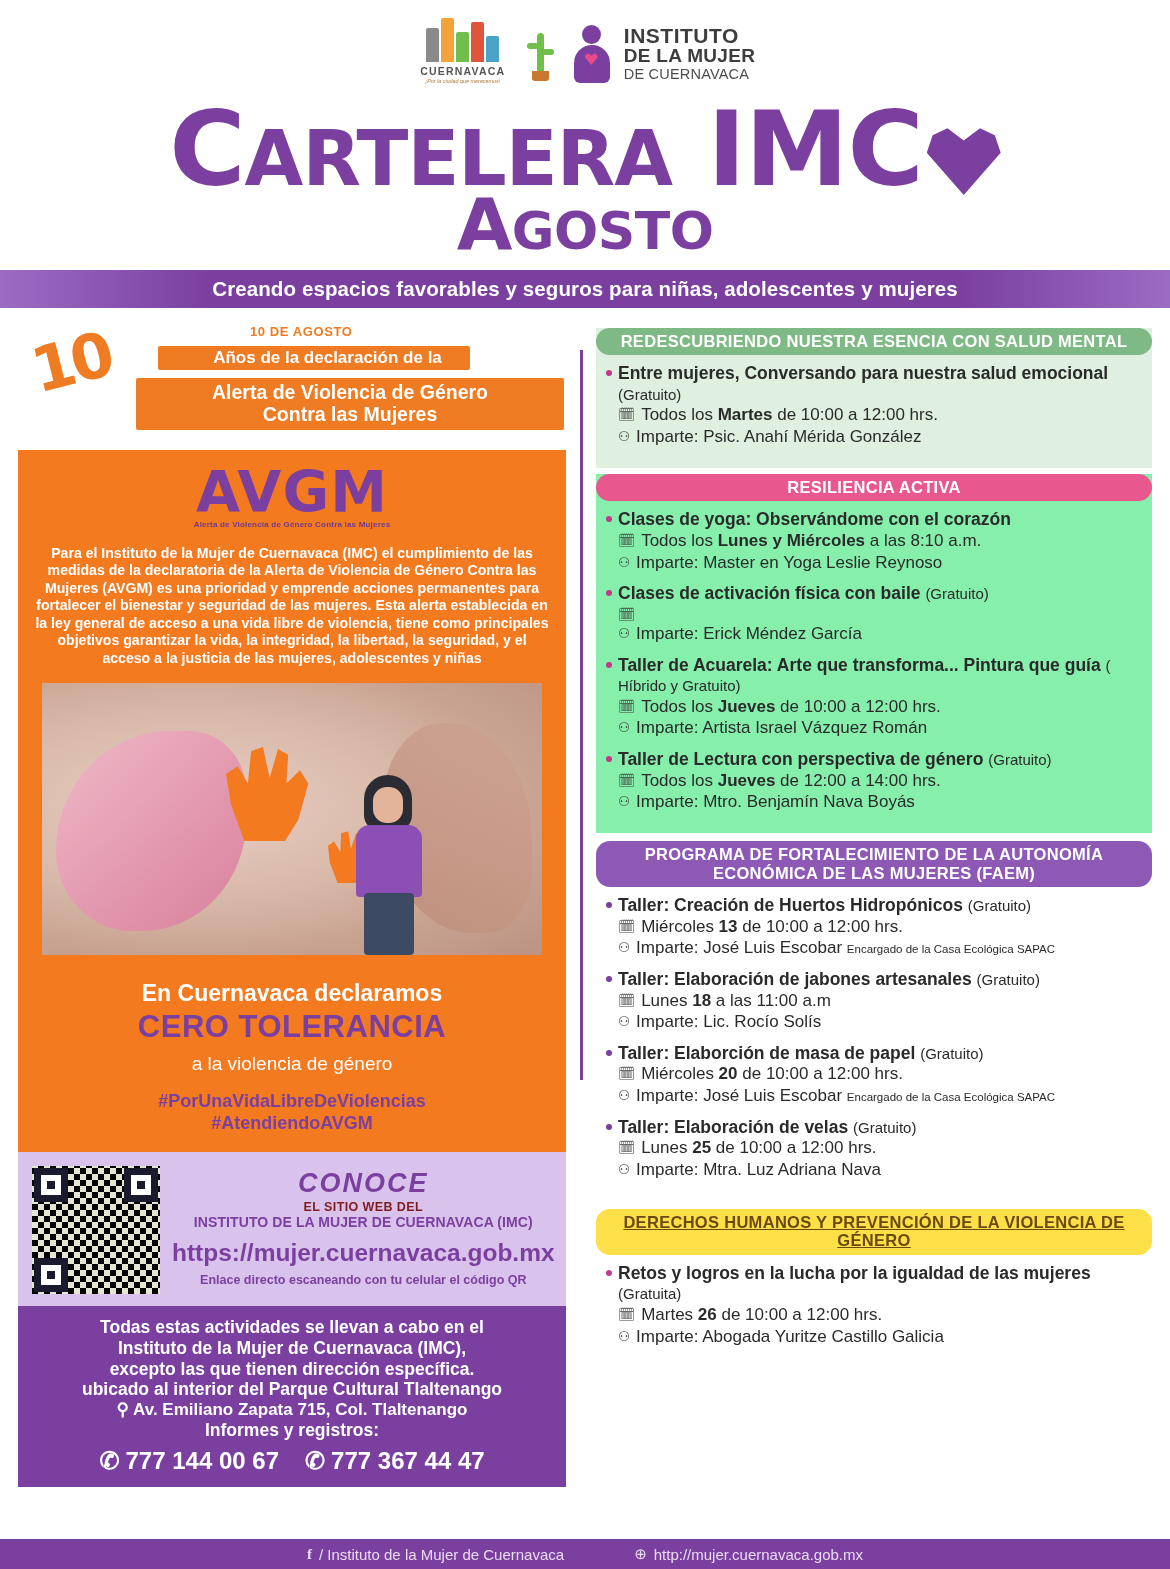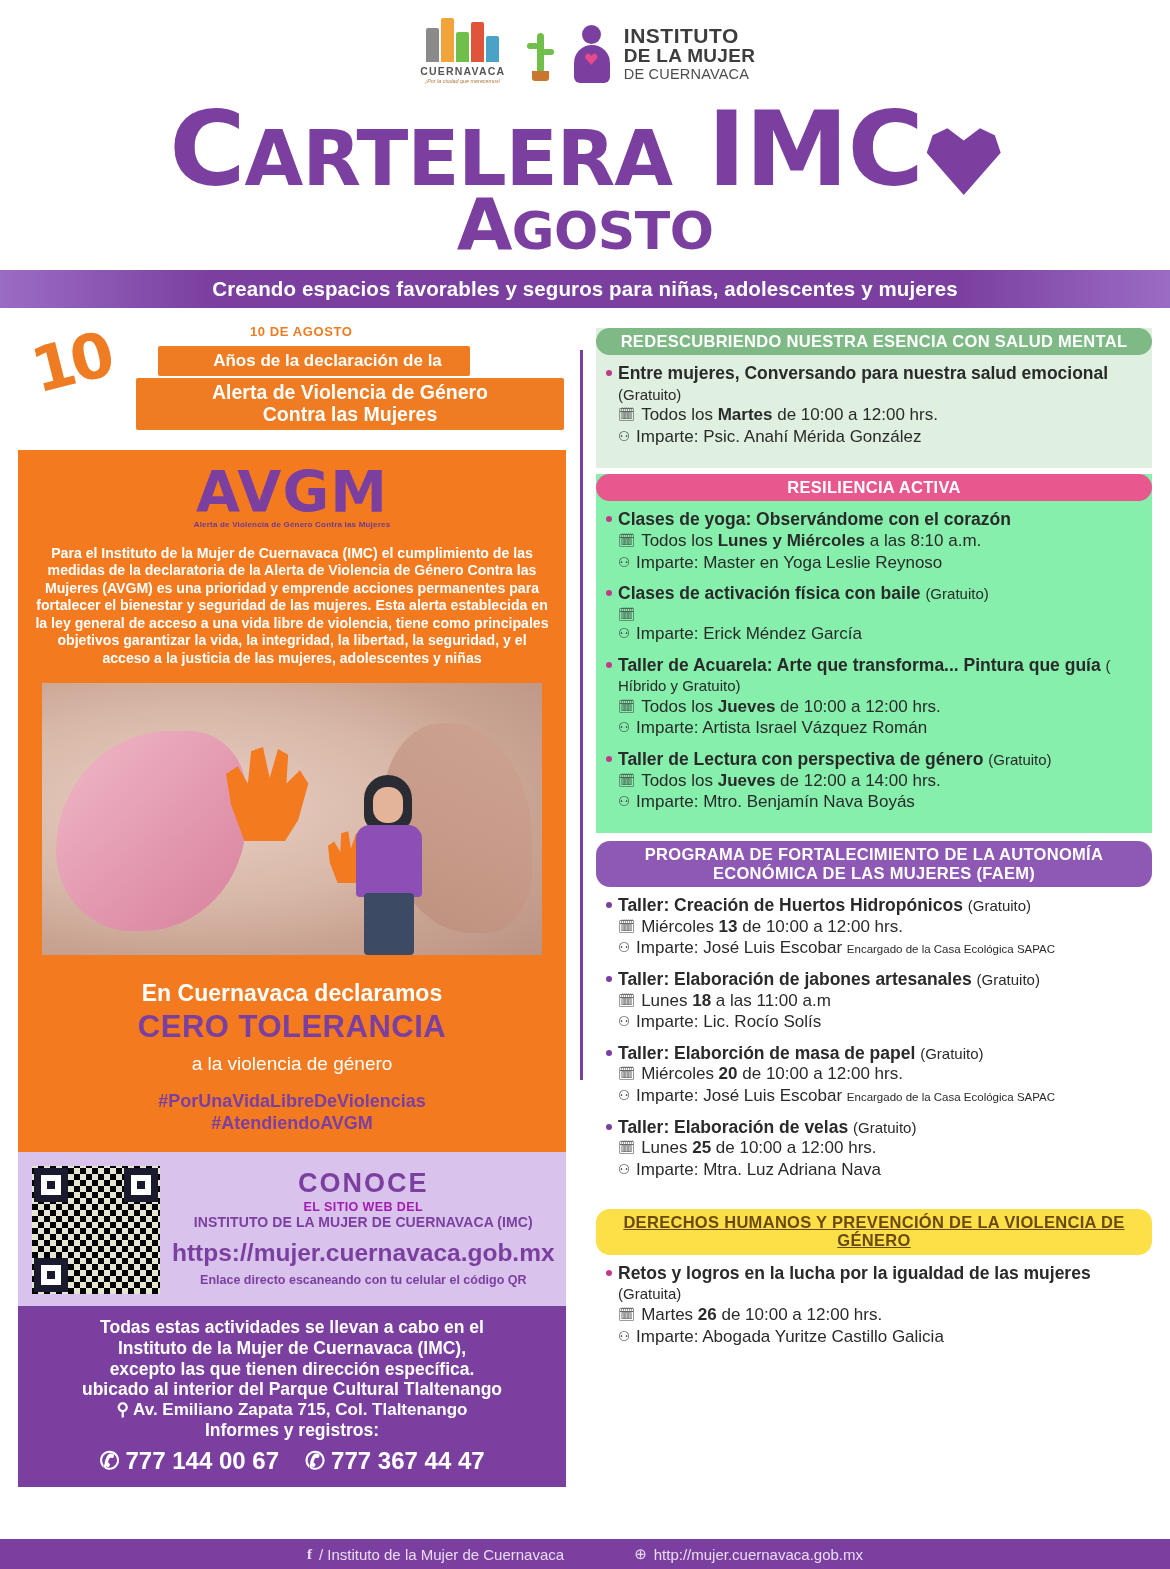--- a/index.html
+++ b/index.html
@@ -114,21 +114,21 @@
     font-size: 62px; font-weight: bold; color: #ef7b22;
     font-family: "DejaVu Sans", sans-serif;
     transform: rotate(-14deg);
     letter-spacing: -4px;
   }
   .date-small {
     position: absolute; left: 232px; top: 4px;
     font-size: 13px; font-weight: bold; color: #ef7b22; letter-spacing: 0.6px;
   }
   .bar-years {
-    position: absolute; left: 140px; top: 26px; width: 312px; height: 30px;
+    position: absolute; left: 140px; top: 26px; width: 312px; height: 24px;
     background: #ef7b22; color: #fff; font-size: 17px; font-weight: bold;
     display: flex; align-items: center; justify-content: center;
     border-radius: 2px;
     padding-left: 27px;
   }
   .bar-alert {
     position: absolute; left: 118px; top: 58px; width: 428px; height: 52px;
     background: #ef7b22; color: #fff; font-size: 19.5px; font-weight: bold;
     display: flex; flex-direction: column; align-items: center; justify-content: center;
     line-height: 1.12; border-radius: 2px;
@@ -210,22 +210,22 @@
       repeating-linear-gradient(0deg, #1a1a2e 0 6px, #fff 6px 12px);
     background-blend-mode: difference;
     position: relative;
   }
   .qr .eye { position: absolute; width: 34px; height: 34px; border: 7px solid #1a1a2e; background: #fff; }
   .qr .eye::after { content:""; position:absolute; inset:6px; background:#1a1a2e; }
   .qr .e1 { left: 2px; top: 2px; }
   .qr .e2 { right: 2px; top: 2px; }
   .qr .e3 { left: 2px; bottom: 2px; }
   .qr-right { flex: 1; text-align: center; padding-top: 2px; }
-  .conoce { font-size: 27px; font-weight: bold; color: #7b3fa0; letter-spacing: 2px; }
-  .conoce-s1 { font-size: 12.5px; font-weight: bold; color: #a21caf; letter-spacing: 0.4px; margin-top: 1px; }
+  .conoce { font-size: 27px; font-weight: bold; color: #7b3fa0; letter-spacing: 2px; font-style: italic; }
+  .conoce-s1 { font-size: 12.5px; font-weight: bold; color: #7f1d1d; letter-spacing: 0.4px; margin-top: 1px; }
   .conoce-s2 { font-size: 14px; font-weight: bold; color: #7b3fa0; letter-spacing: 0.1px; }
   .url { font-size: 24.5px; font-weight: bold; color: #7b3fa0; margin-top: 9px; }
   .qr-note { font-size: 12.5px; font-weight: bold; color: #7b3fa0; margin-top: 6px; }
 
   
   .addr-panel {
     background: #7b3fa0; color: #fff; text-align: center;
     padding: 11px 12px 12px 12px;
     font-size: 17.5px; font-weight: bold; line-height: 1.18;
   }

